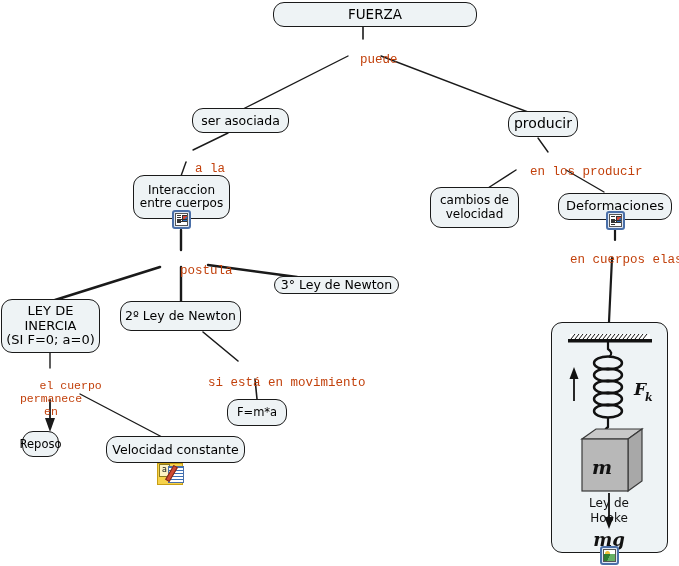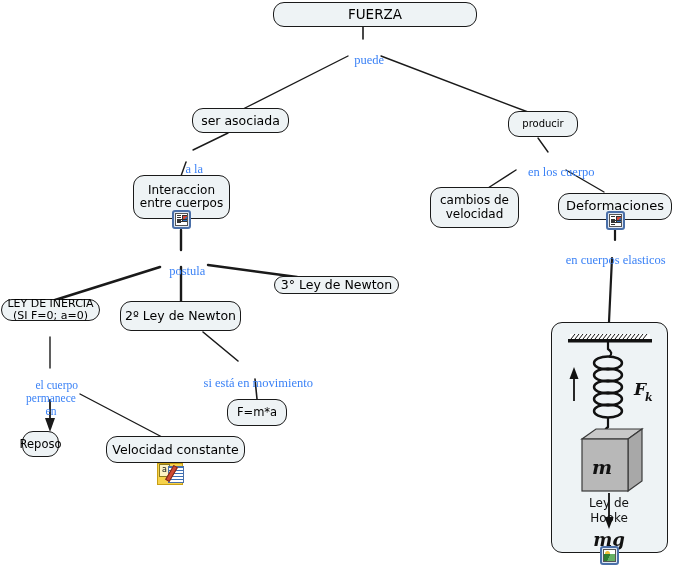--- a/index.html
+++ b/index.html
@@ -38,22 +38,22 @@
     align-items: center;
     justify-content: center;
     text-align: center;
     line-height: 1.12;
     font-family: "DejaVu Sans", sans-serif;
     z-index: 5;
   }
   .node span { display: block; padding: 0 4px; }
   .linklabel {
     position: absolute;
-    color: #3b82f6;
-    font-family: Liberation Serif, serif;
+    color: #c2410c;
+    font-family: Liberation Mono, monospace;
     text-align: center;
     line-height: 1.14;
     background: transparent;
     z-index: 4;
     white-space: pre;
   }
   
   .badge {
     position: absolute;
     width: 19px;
@@ -230,21 +230,21 @@
   </svg>
 
   <div class="node" style="left:273px; top:2px; width:204px; height:25px; font-size:13.5px;">
     <span>FUERZA</span>
   </div>
 
   <div class="node" style="left:192px; top:108px; width:97px; height:25px; font-size:12.5px;">
     <span>ser asociada</span>
   </div>
 
-  <div class="node" style="left:508px; top:111px; width:70px; height:26px; font-size:10px;">
+  <div class="node" style="left:508px; top:111px; width:70px; height:26px; font-size:14px;">
     <span>producir</span>
   </div>
 
   <div class="node" style="left:133px; top:175px; width:97px; height:44px; font-size:12px; white-space:pre-line;">
     <span>Interaccion
 entre cuerpos</span>
   </div>
   <div class="badge badge-doc" style="left:172px; top:210px;">
     <div class="inner">
         <div class="lines2"></div>
@@ -258,21 +258,21 @@
 
   <div class="node" style="left:558px; top:193px; width:114px; height:27px; font-size:13px;">
     <span>Deformaciones</span>
   </div>
   <div class="badge badge-doc" style="left:606px; top:211px;">
     <div class="inner">
         <div class="lines2"></div>
       </div>
   </div>
 
-  <div class="node" style="left:1px; top:299px; width:99px; height:22px; font-size:11px; white-space:pre-line;">
+  <div class="node" style="left:1px; top:299px; width:99px; height:54px; font-size:13px; white-space:pre-line;">
     <span>LEY DE INERCIA
 (SI F=0; a=0)</span>
   </div>
 
   <div class="node" style="left:120px; top:301px; width:121px; height:30px; font-size:12.5px;">
     <span>2º Ley de Newton</span>
   </div>
 
   <div class="node" style="left:274px; top:276px; width:125px; height:18px; font-size:12.5px;">
     <span>3° Ley de Newton</span>
@@ -297,21 +297,21 @@
 
   <div class="linklabel" style="left:330px; top:39px; width:66px; font-size:12.5px;">
     <span>puede</span>
   </div>
 
   <div class="linklabel" style="left:165px; top:148px; width:46px; font-size:12.5px;">
     <span>a la</span>
   </div>
 
   <div class="linklabel" style="left:500px; top:151px; width:110px; font-size:12.5px;">
-    <span>en los cuerpo</span>
+    <span>en los producir</span>
   </div>
 
   <div class="linklabel" style="left:150px; top:250px; width:62px; font-size:12.5px;">
     <span>postula</span>
   </div>
 
   <div class="linklabel" style="left:540px; top:239px; width:139px; font-size:12.5px;">
     <span>en cuerpos elasticos</span>
   </div>
 

